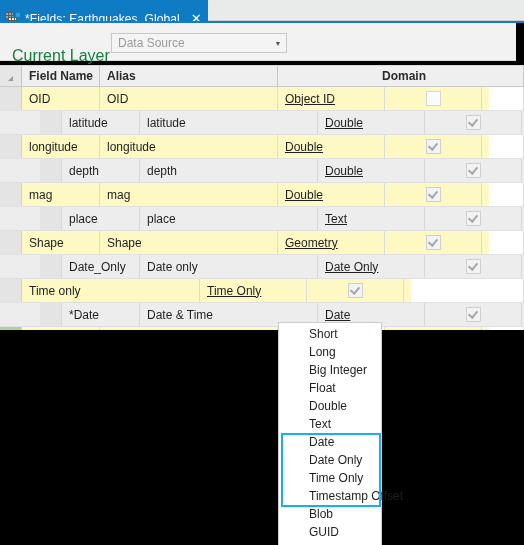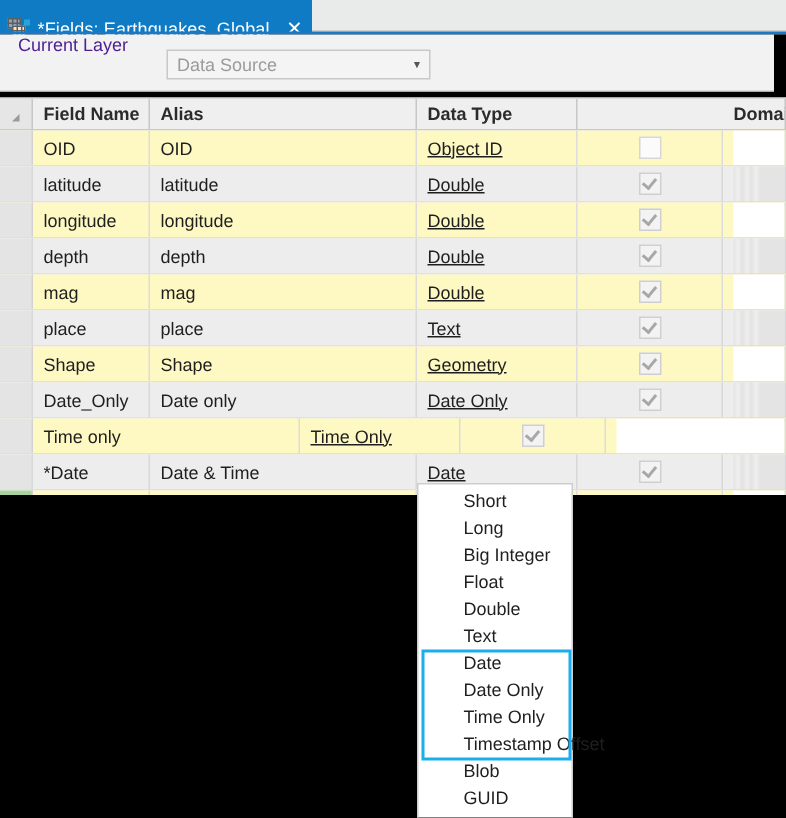--- a/index.html
+++ b/index.html
@@ -89,23 +89,23 @@
   #toolbar {
     position: absolute;
     left: 0; top: 23px;
     width: 524px; height: 38px;
     background: #f2f2f2;
     border-bottom: 1px solid #dcdcdc;
     box-sizing: border-box;
   }
   #current-layer-label {
     position: absolute;
-    left: 12px; top: 0;
-    font-size: 12px;
-    color: #4c1d95;
+    left: 12px; top: 24px;
+    font-size: 16px;
+    color: #15803d;
   }
   #current-layer-combo {
     position: absolute;
     left: 111px; top: 33px;
     width: 176px; height: 20px;
     background: #f4f4f4;
     border: 1px solid #c8c8c8;
     box-sizing: border-box;
     display: flex;
     align-items: center;
@@ -200,21 +200,21 @@
     position: absolute;
     left: 3px; top: 1px;
     width: 4px; height: 7px;
     border: solid #1a1a1a;
     border-width: 0 2px 2px 0;
     transform: rotate(40deg);
   }
 
   .data-row .cell { color: #1f1f1f; }
   .row-odd  { background: #fef9c3; }
-  .row-even { background: #ededed; }
+  .row-even { background: #ededed; padding-left: 40px; }
   .data-row .c-sel { background: #e4e4e4; border-right: 1px solid #d2d2d2; }
   .data-row.selected .c-sel { background: #a9d2a1; }
   .row-even .cell { border-right-color: #d8d8d8; }
   .data-row { border-bottom: 1px solid #e0e0e0; }
 
   .dim { color: #a0a0a0; }
   .type-txt { color: #8e8e8e; text-decoration: underline; }
 
   .nullchk {
     width: 13px; height: 13px;
@@ -335,21 +335,20 @@
 <div id="right-black"></div>
 
 <div id="grid">
 
   <div class="grid-row hdr-row">
     <div class="cell c-sel">
       <span class="hdr-corner-tri"></span>
     </div>
     <div class="cell c-name">Field Name</div>
     <div class="cell c-alias">Alias</div>
-    <div class="cell c-type">Data Type</div>
     <div class="cell c-null">
       <span class="hdr-chk"></span>
       <span>Allow NULL</span>
     </div>
     <div class="cell c-dom">Domain</div>
   </div>
 
   <div class="grid-row data-row row-odd" style="top:22px">
     <div class="cell c-sel"></div>
     <div class="cell c-name dim">OID</div>

